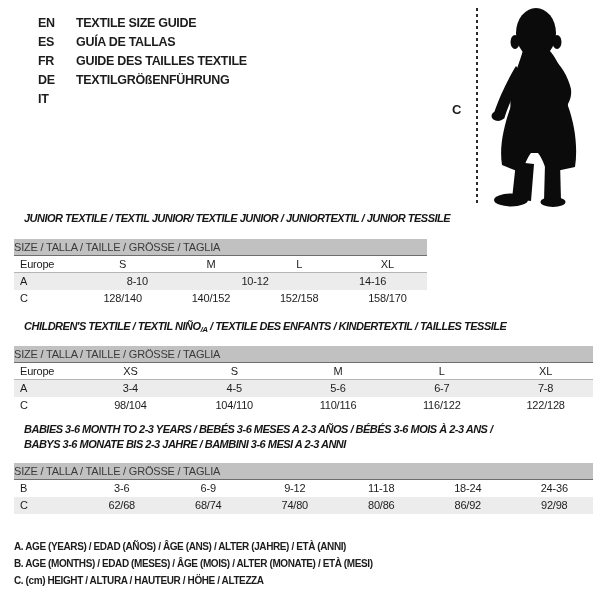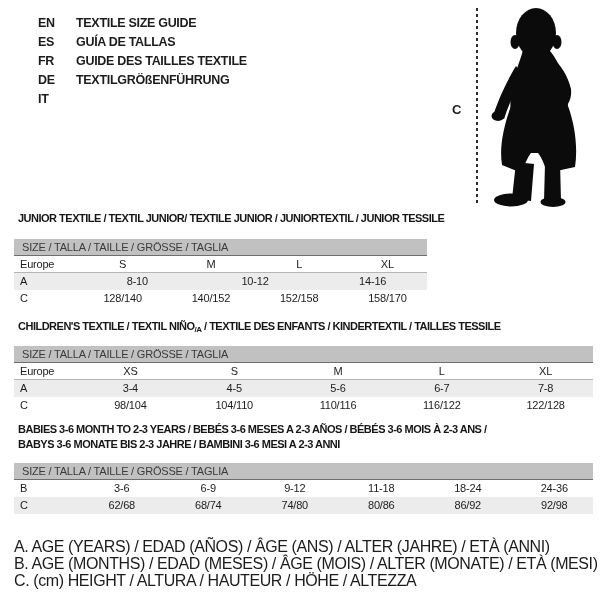--- a/index.html
+++ b/index.html
@@ -11,36 +11,36 @@
   .lang-block{position:absolute;left:38px;top:13px;}
   .lang-row{display:flex;height:19px;align-items:center;font-weight:700;font-size:12.5px;letter-spacing:-0.3px;}
   .lang-code{width:38px;}
   .lang-label{white-space:nowrap;}
   
   .guide-line{position:absolute;left:476px;top:8px;width:2px;height:198px;
     background:repeating-linear-gradient(to bottom,#2b2b2b 0 3px,transparent 3px 6px);}
   .figure-c{position:absolute;left:452px;top:102px;font-weight:700;font-size:13px;}
   .silhouette{position:absolute;left:487px;top:6px;}
   
-  .title{position:absolute;left:18px;font-weight:700;font-size:11px;letter-spacing:-0.5px;white-space:nowrap;color:#161616;}
+  .title{position:absolute;left:24px;font-weight:700;font-size:11px;letter-spacing:-0.5px;white-space:nowrap;color:#161616;font-style:italic;}
   .title .sub{font-size:8px;vertical-align:-2px;}
   
   .tbl{position:absolute;left:14px;font-size:11px;letter-spacing:-0.2px;}
   .tbl .thead{height:16px;line-height:16px;background:#c1c1c1;border-bottom:1px solid #6e6e6e;
-    padding-left:8px;color:#3a3a3a;white-space:nowrap;}
+    padding-left:0;color:#3a3a3a;white-space:nowrap;}
   .trow{display:flex;height:17px;line-height:17px;gap:9px;}
   .trow .lbl{width:60px;padding-left:6px;box-sizing:border-box;}
   .trow .cell{flex:1;text-align:center;}
   .r-stripe{background:#ececec;}
   .r-border{border-bottom:1px solid #b5b5b5;height:16px;line-height:16px;}
   .t1{width:413px;top:239px;}
   .t2{width:579px;top:346px;}
   .t3{width:579px;top:463px;}
   
-  .footnotes{position:absolute;left:14px;top:538px;font-weight:400;font-size:16px;letter-spacing:-0.4px;line-height:17px;}
+  .footnotes{position:absolute;left:14px;top:538px;font-weight:700;font-size:10px;letter-spacing:-0.4px;line-height:17px;}
   .footnotes div{white-space:nowrap;}
 </style>
 </head>
 <body>
 
 <div class="lang-block">
   <div class="lang-row">
     <span class="lang-code">EN</span>
     <span class="lang-label">TEXTILE SIZE GUIDE</span>
   </div>

